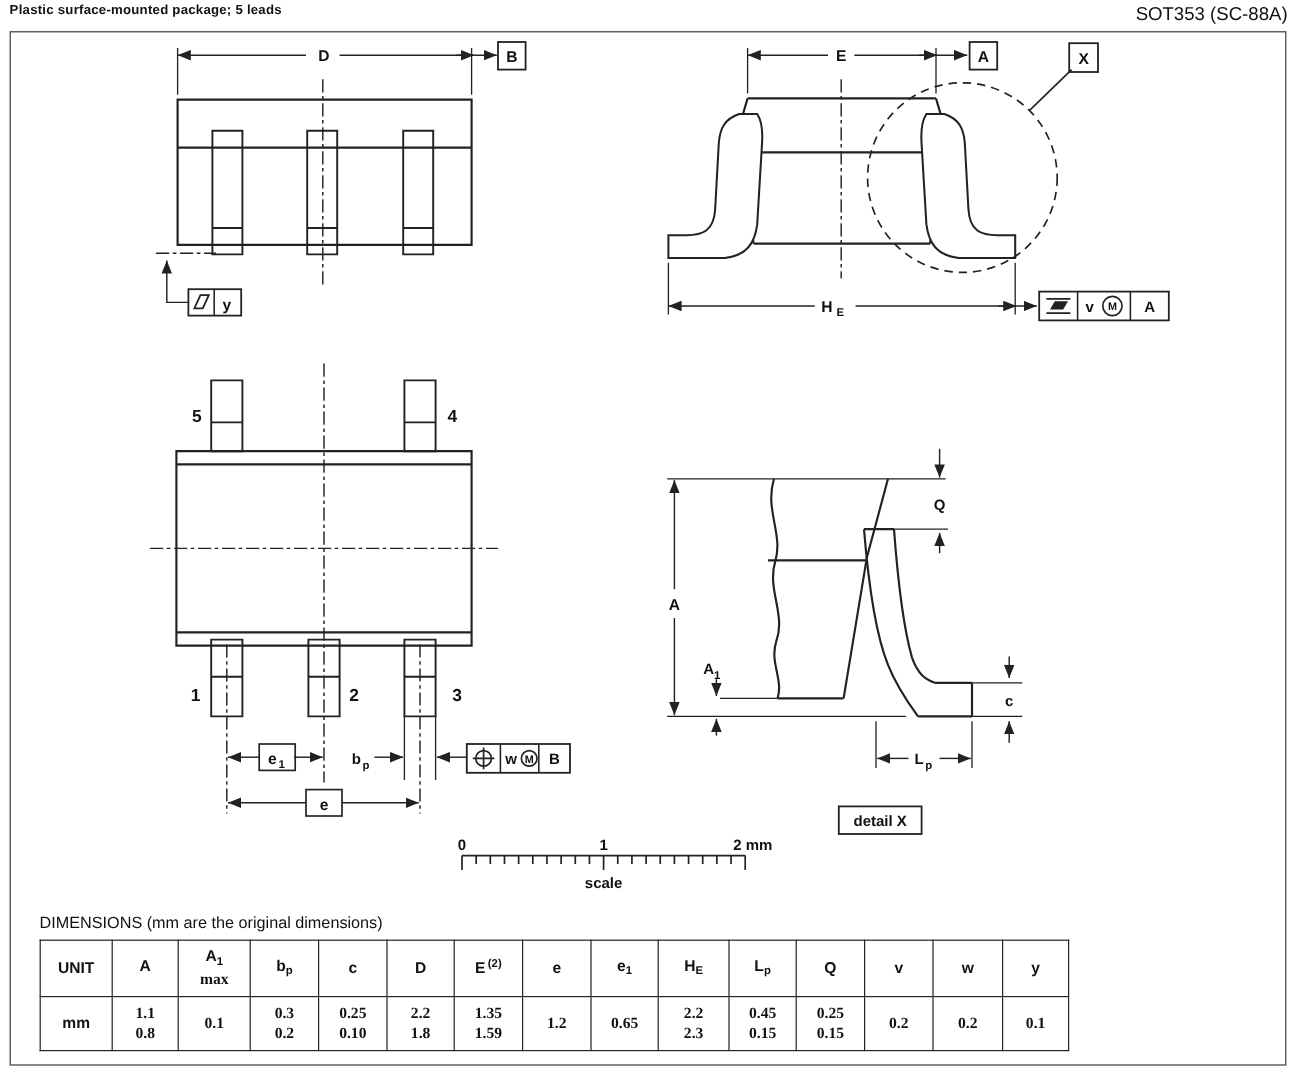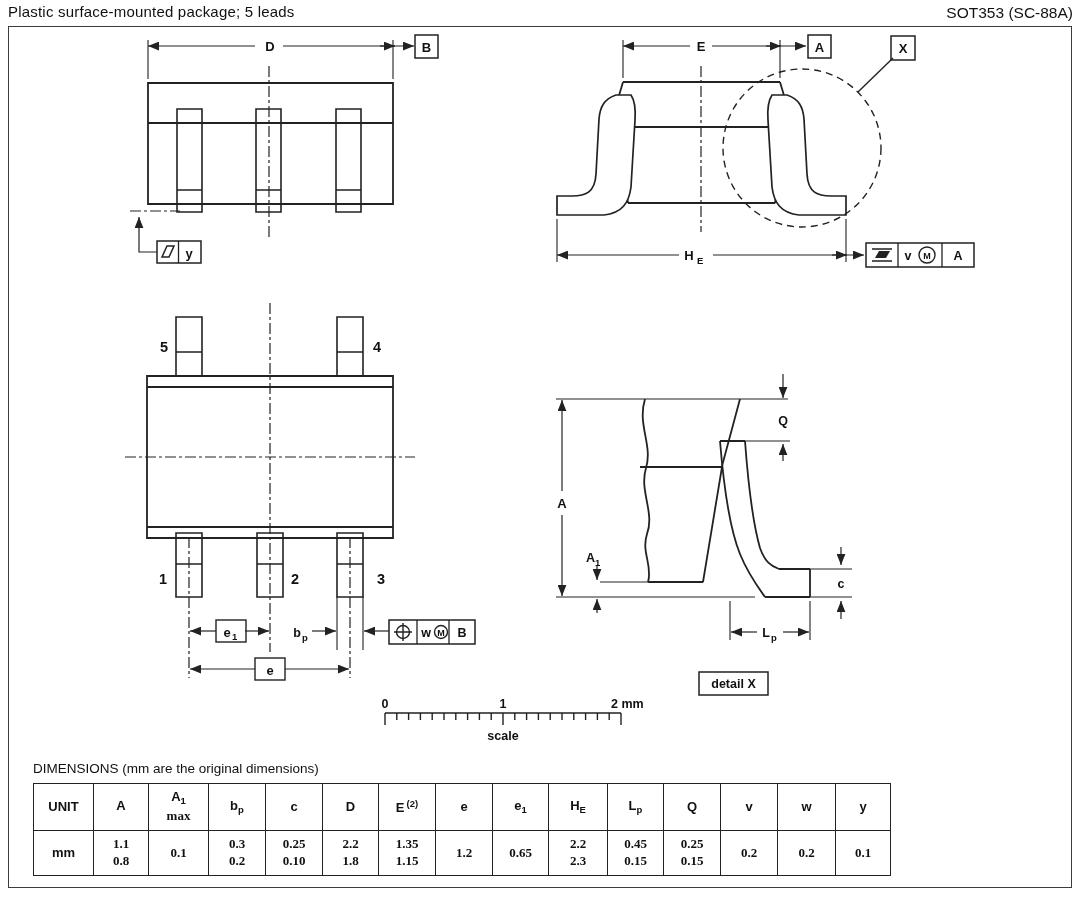--- a/index.html
+++ b/index.html
@@ -2,21 +2,21 @@
 <html><head>
 <meta charset="utf-8">
 <style>
   html,body{margin:0;padding:0;}
   body{
     width:1080px;height:897px;background:#ffffff;position:relative;
     font-family:"Liberation Sans","DejaVu Sans",sans-serif;color:#111;
     overflow:hidden;
   }
   .abs{position:absolute;}
-  #page-title{left:8px;top:3px;font-size:15px;font-weight:normal;letter-spacing:.2px;}
+  #page-title{left:8px;top:3px;font-size:11px;font-weight:bold;letter-spacing:.2px;}
   #package-code{right:7px;top:4px;font-size:15.5px;font-weight:normal;}
   #drawing-frame{left:8px;top:26px;width:1064px;height:862px;border:1.6px solid #3c3c3c;box-sizing:border-box;}
   #drawing-svg{left:0;top:0;}
   svg text{fill:#111;font-family:"Liberation Sans","DejaVu Sans",sans-serif;font-weight:bold;}
   .dimtxt{font-size:13px;}
   .pintxt{font-size:14.5px;}
   .smtxt{font-size:12.5px;}
   .subtxt{font-size:9.5px;}
   .mtxt{font-size:9px;}
   
@@ -243,21 +243,21 @@
     <td>
           <span class="l2">0.25</span>
           <span class="l2">0.10</span>
         </td>
     <td>
           <span class="l2">2.2</span>
           <span class="l2">1.8</span>
         </td>
     <td>
           <span class="l2">1.35</span>
-          <span class="l2">1.15</span>
+          <span class="l2">1.59</span>
         </td>
     <td>
           <span class="l2">1.2</span>
           <span class="l2"></span>
         </td>
     <td>
           <span class="l2">0.65</span>
           <span class="l2"></span>
         </td>
     <td>

